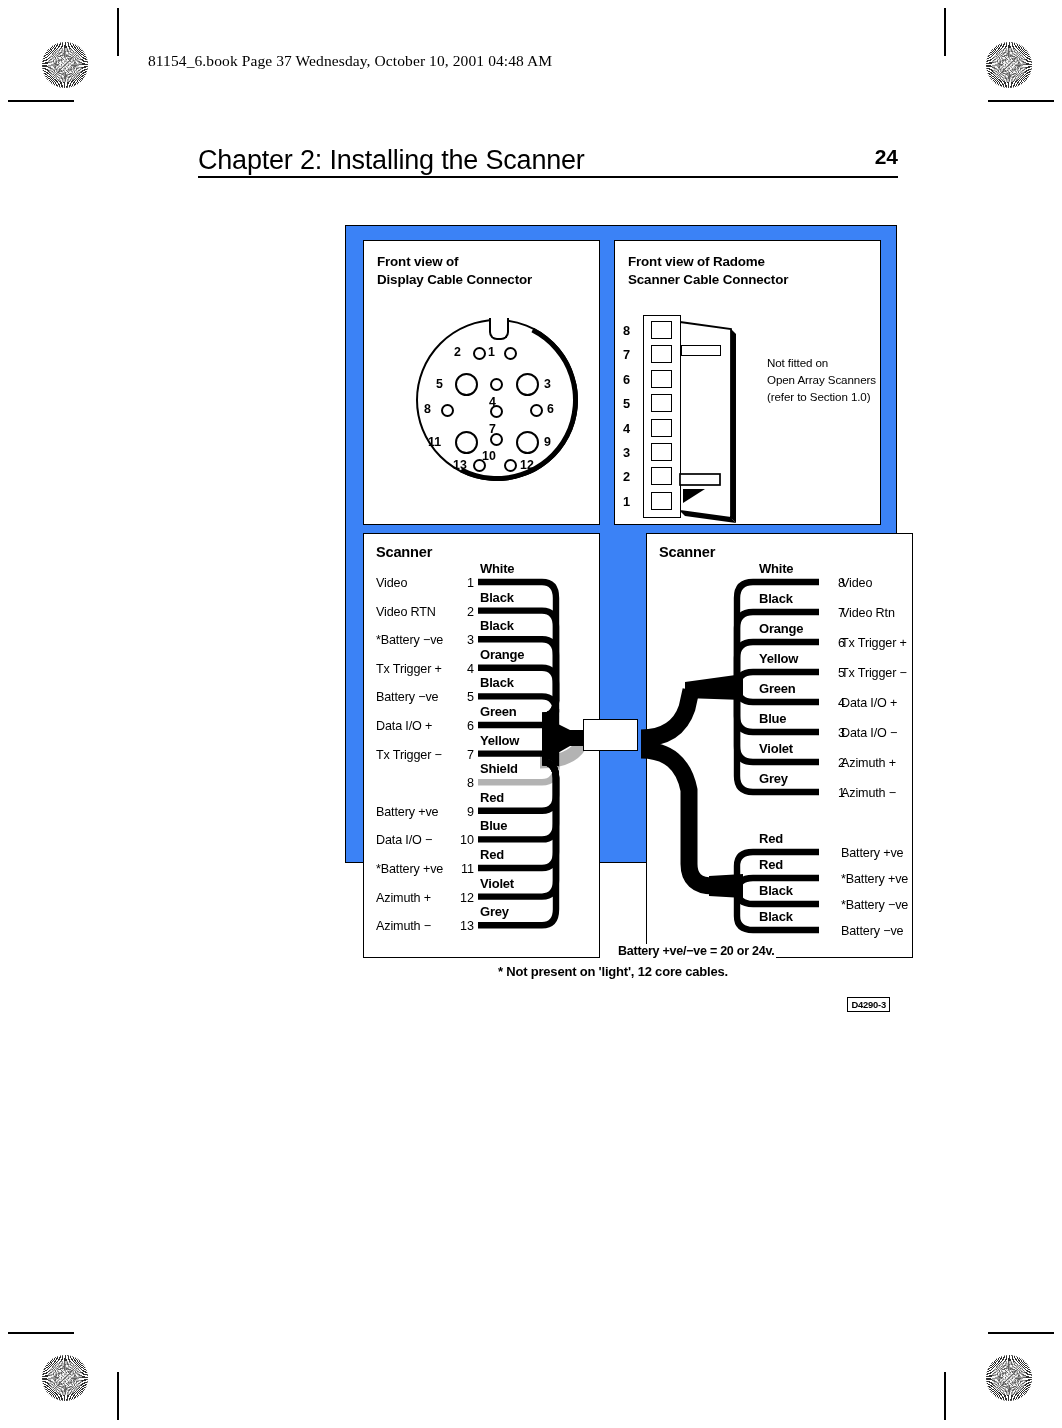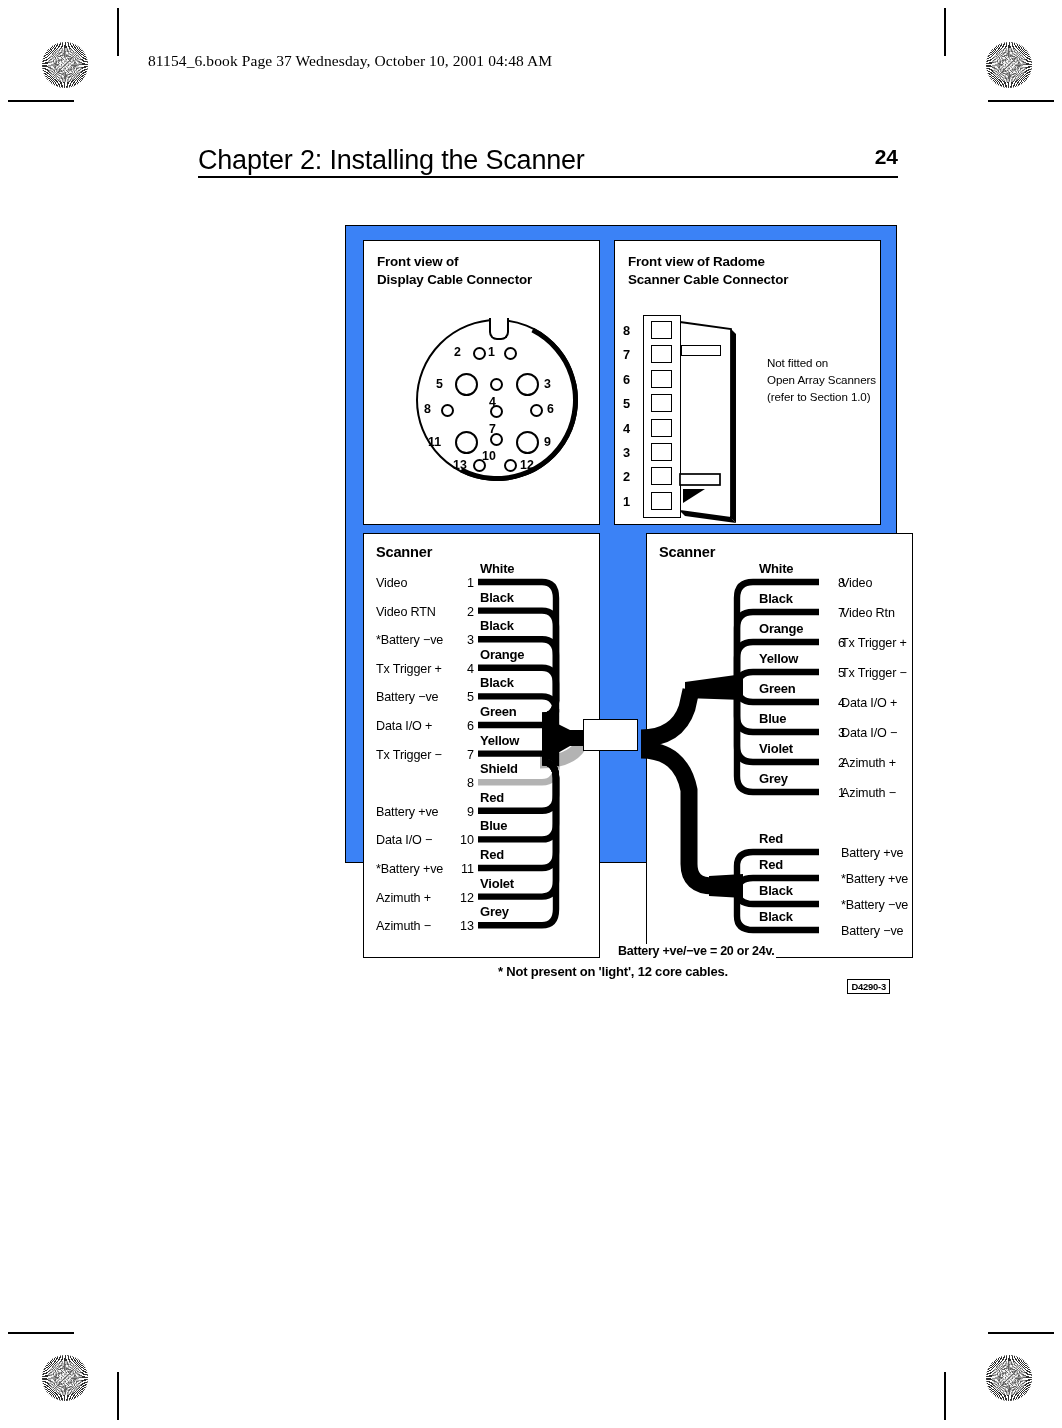--- a/index.html
+++ b/index.html
@@ -319,14 +319,14 @@
         <div class="wlab" style="left: 112px; top: 375px;">Black</div>
         <div class="fnlab" style="left: 194px; top: 390px;">Battery −ve</div>
       </div>
   </div>
 
   <div class="jbox" style="left:237px;top:493px;width:55px;height:32px;"></div>
 
   <div class="batnote" style="left:270px;top:718px;">Battery +ve/−ve = 20 or 24v.</div>
 
   <div class="fignote" style="left:152px;top:738px;">* Not present on 'light', 12 core cables.</div>
-  <div class="drawref" style="right:6px;top:753px;margin-left:28px;">D4290-3</div>
+  <div class="drawref" style="right:6px;top:771px;margin-left:28px;">D4290-3</div>
 </div>
 
 </body></html>

